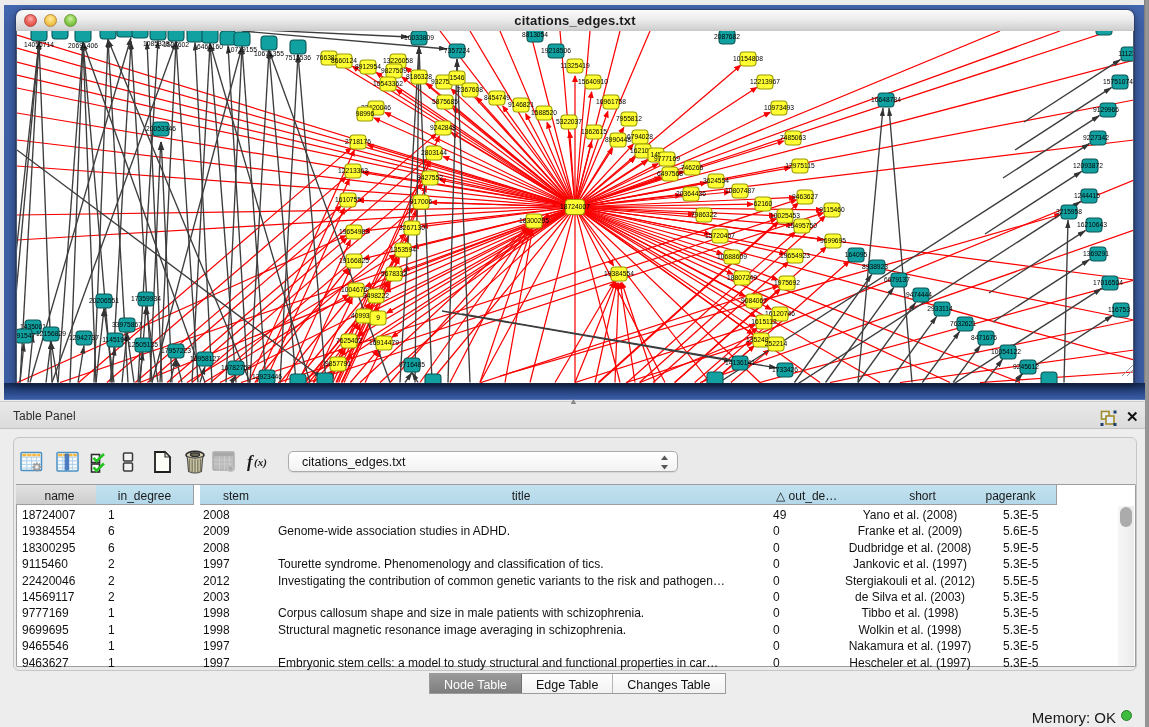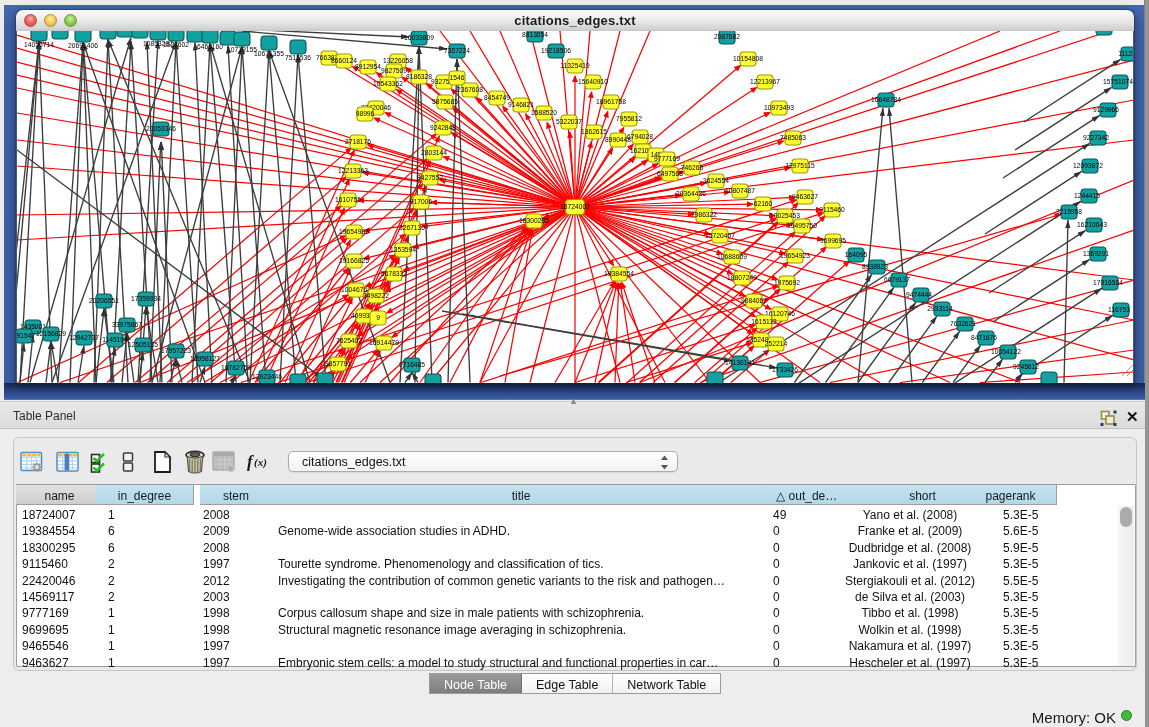--- a/index.html
+++ b/index.html
@@ -783,16 +783,16 @@
     <span style="left:278px">Embryonic stem cells: a model to study structural and functional properties in car…</span>
 <span style="left:773px">0</span>
     <span class="ctr" style="left:840px;width:140px">Hescheler et al. (1997)</span>
 <span style="left:1003px">5.3E-5</span>
   </div>
 <div id="sbar"></div>
 <div id="sthumb"></div>
 <div id="tabs">
     <div class="tab sel">Node Table</div>
     <div class="tab">Edge Table</div>
-    <div class="tab" style="border-right:none">Network Table</div>
+    <div class="tab" style="border-right:none">Changes Table</div>
   </div>
 <div id="mem">Memory: OK</div>
 <div id="memdot"></div>
 <div id="caret">▲</div>
 </body></html>

